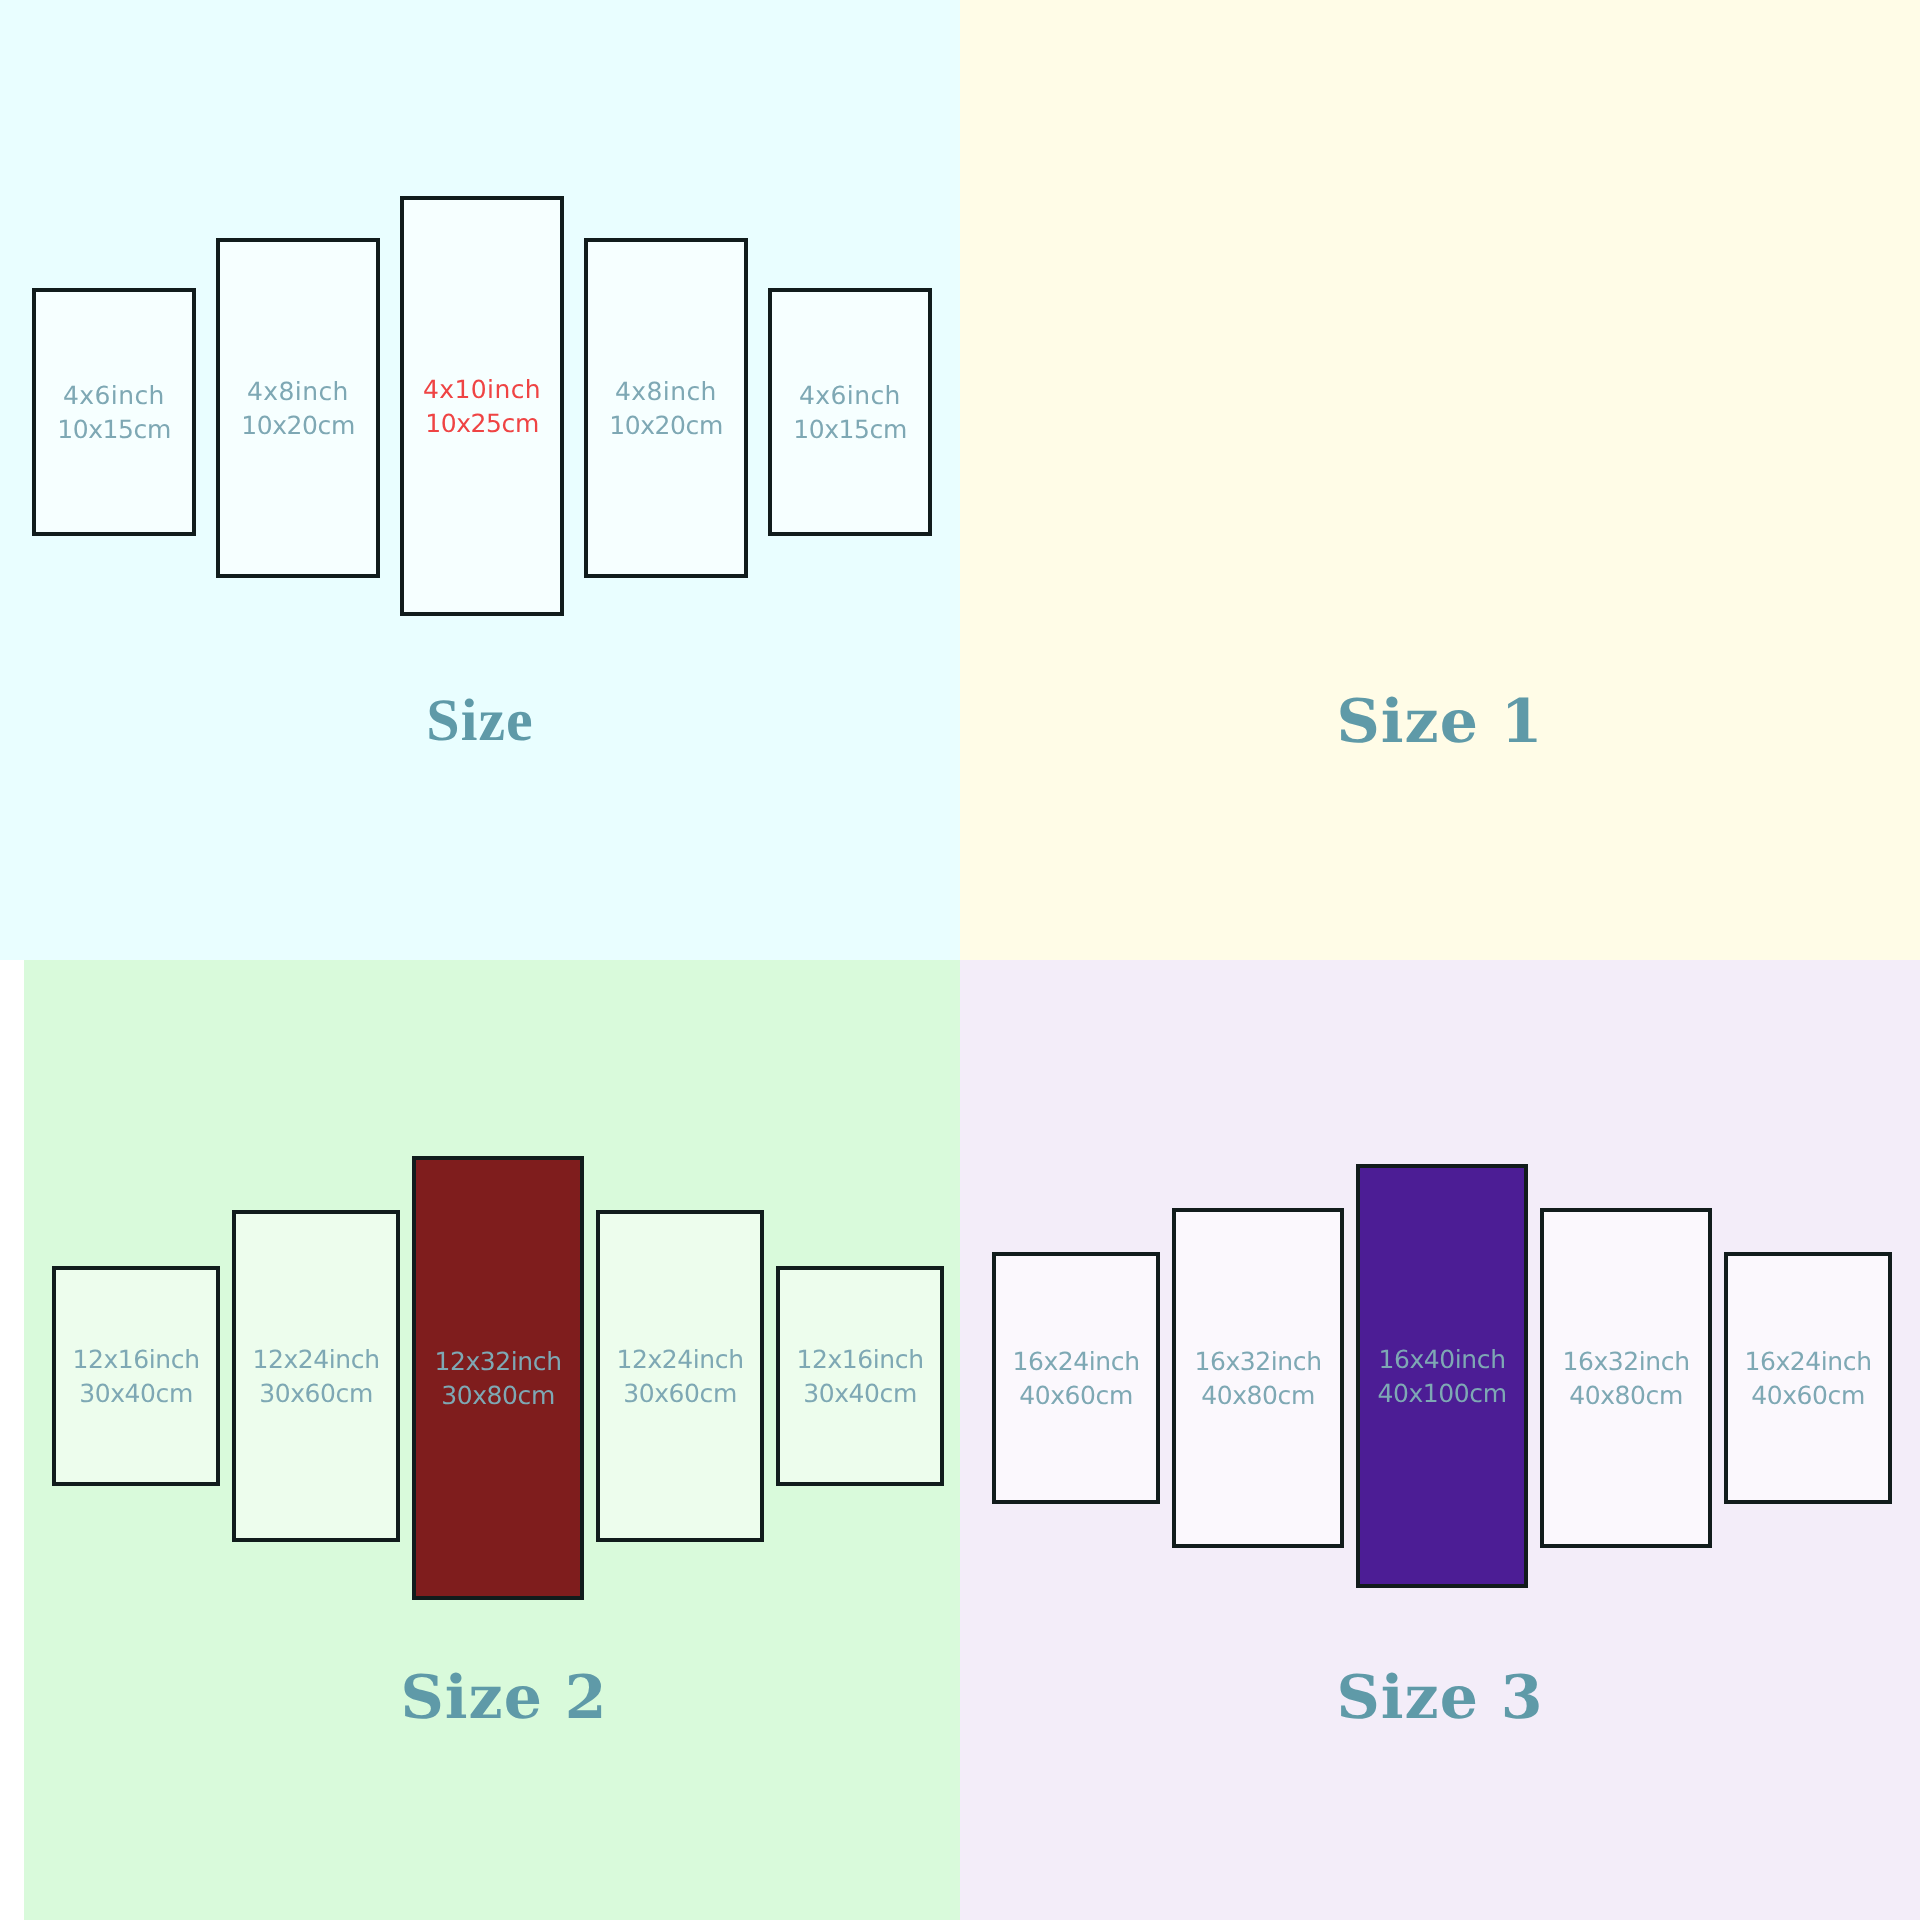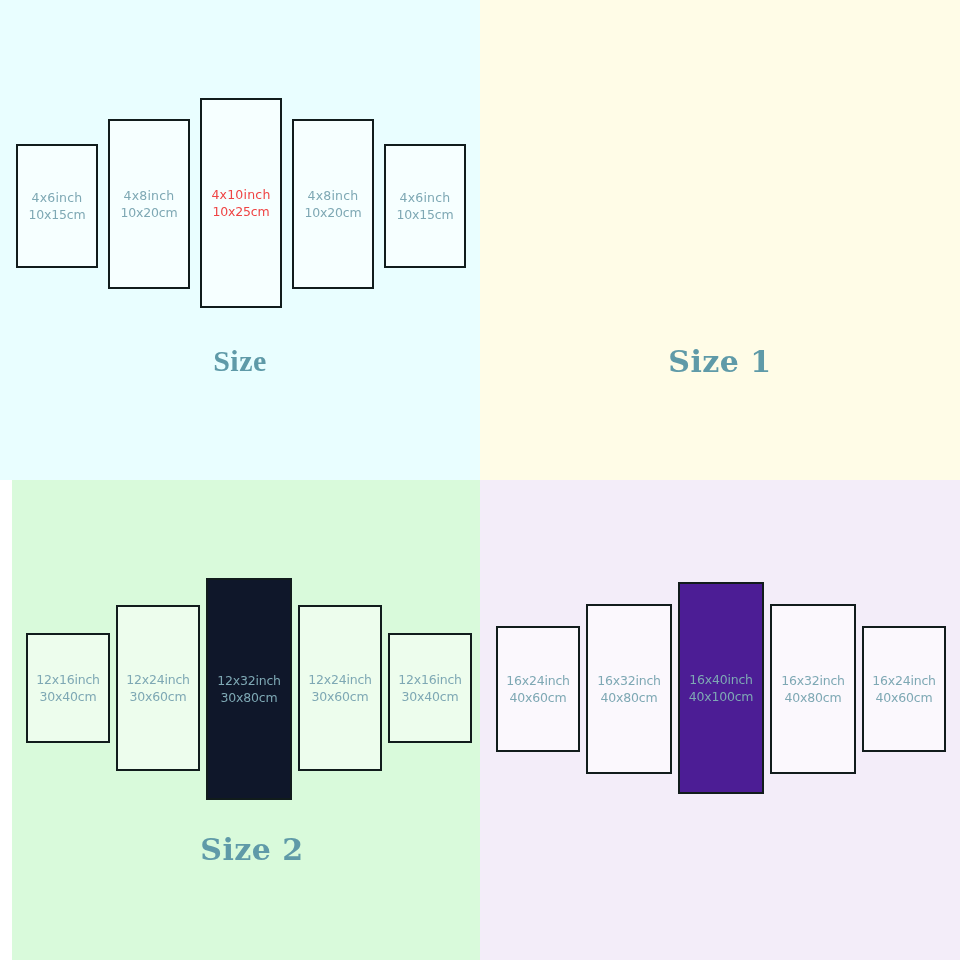--- a/index.html
+++ b/index.html
@@ -111,21 +111,21 @@
             <span class="ln1">12x16inch</span>
             <span class="ln2">30x40cm</span>
           </div>
         </div>
         <div class="panel" style="left: 104px; top: 125px; width: 84px; height: 166px; background: rgb(237, 253, 237); border-color: rgb(17, 28, 28);">
           <div class="panel-label" style="color: rgb(126, 168, 180);">
             <span class="ln1">12x24inch</span>
             <span class="ln2">30x60cm</span>
           </div>
         </div>
-        <div class="panel" style="left: 194px; top: 98px; width: 86px; height: 222px; background: #0f172a; border-color: rgb(17, 28, 28);">
+        <div class="panel" style="left: 194px; top: 98px; width: 86px; height: 222px; background: #7f1d1d; border-color: rgb(17, 28, 28);">
           <div class="panel-label" style="color: rgb(126, 168, 180);">
             <span class="ln1">12x32inch</span>
             <span class="ln2">30x80cm</span>
           </div>
         </div>
         <div class="panel" style="left: 286px; top: 125px; width: 84px; height: 166px; background: rgb(237, 253, 237); border-color: rgb(17, 28, 28);">
           <div class="panel-label" style="color: rgb(126, 168, 180);">
             <span class="ln1">12x24inch</span>
             <span class="ln2">30x60cm</span>
           </div>
@@ -165,14 +165,15 @@
             <span class="ln2">40x80cm</span>
           </div>
         </div>
         <div class="panel" style="left: 382px; top: 146px; width: 84px; height: 126px; background: rgb(251, 248, 253); border-color: rgb(17, 28, 28);">
           <div class="panel-label" style="color: rgb(126, 168, 180);">
             <span class="ln1">16x24inch</span>
             <span class="ln2">40x60cm</span>
           </div>
         </div>
       </div>
+      <div class="q-title" style="color: rgb(95, 154, 168); top: 352px;">Size 3</div>
     </div>
   </div>
 
 </body></html>

